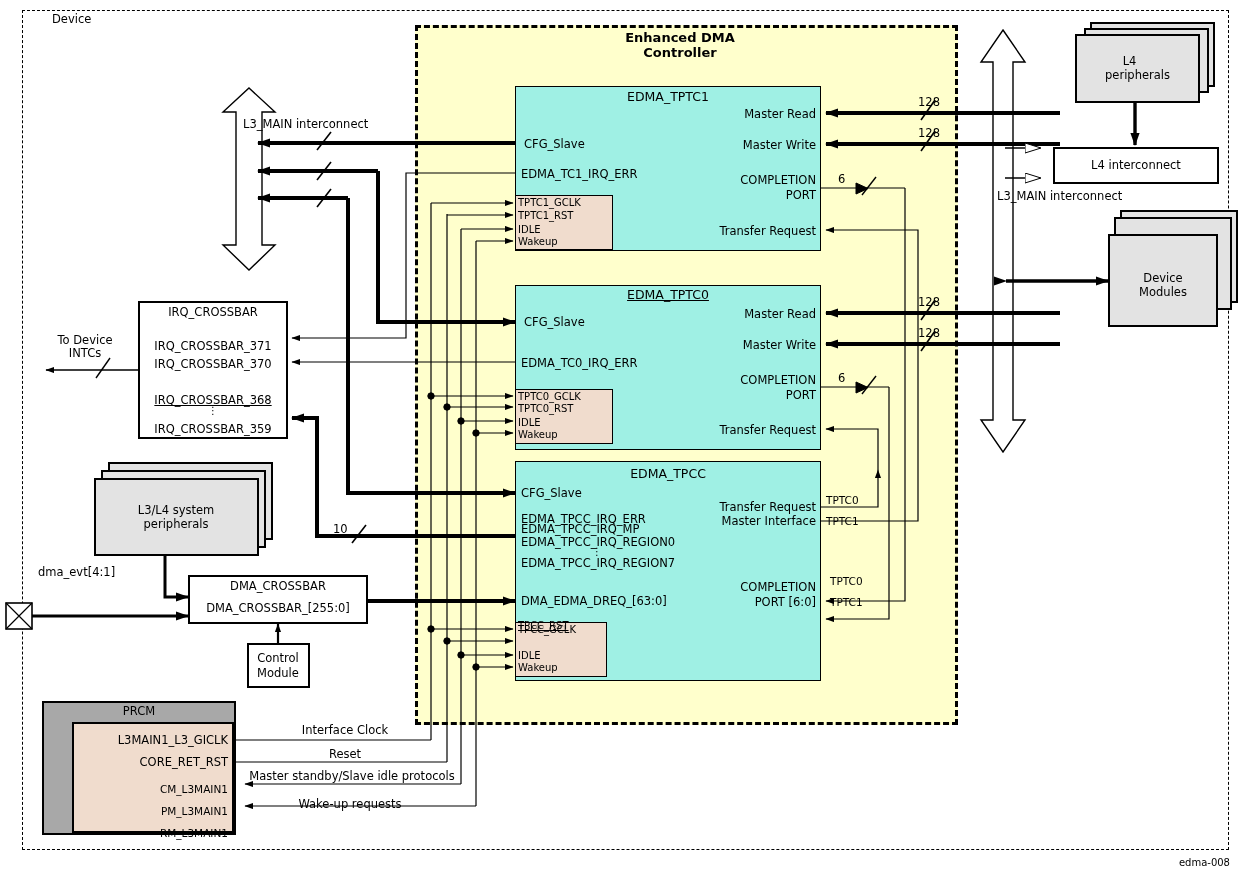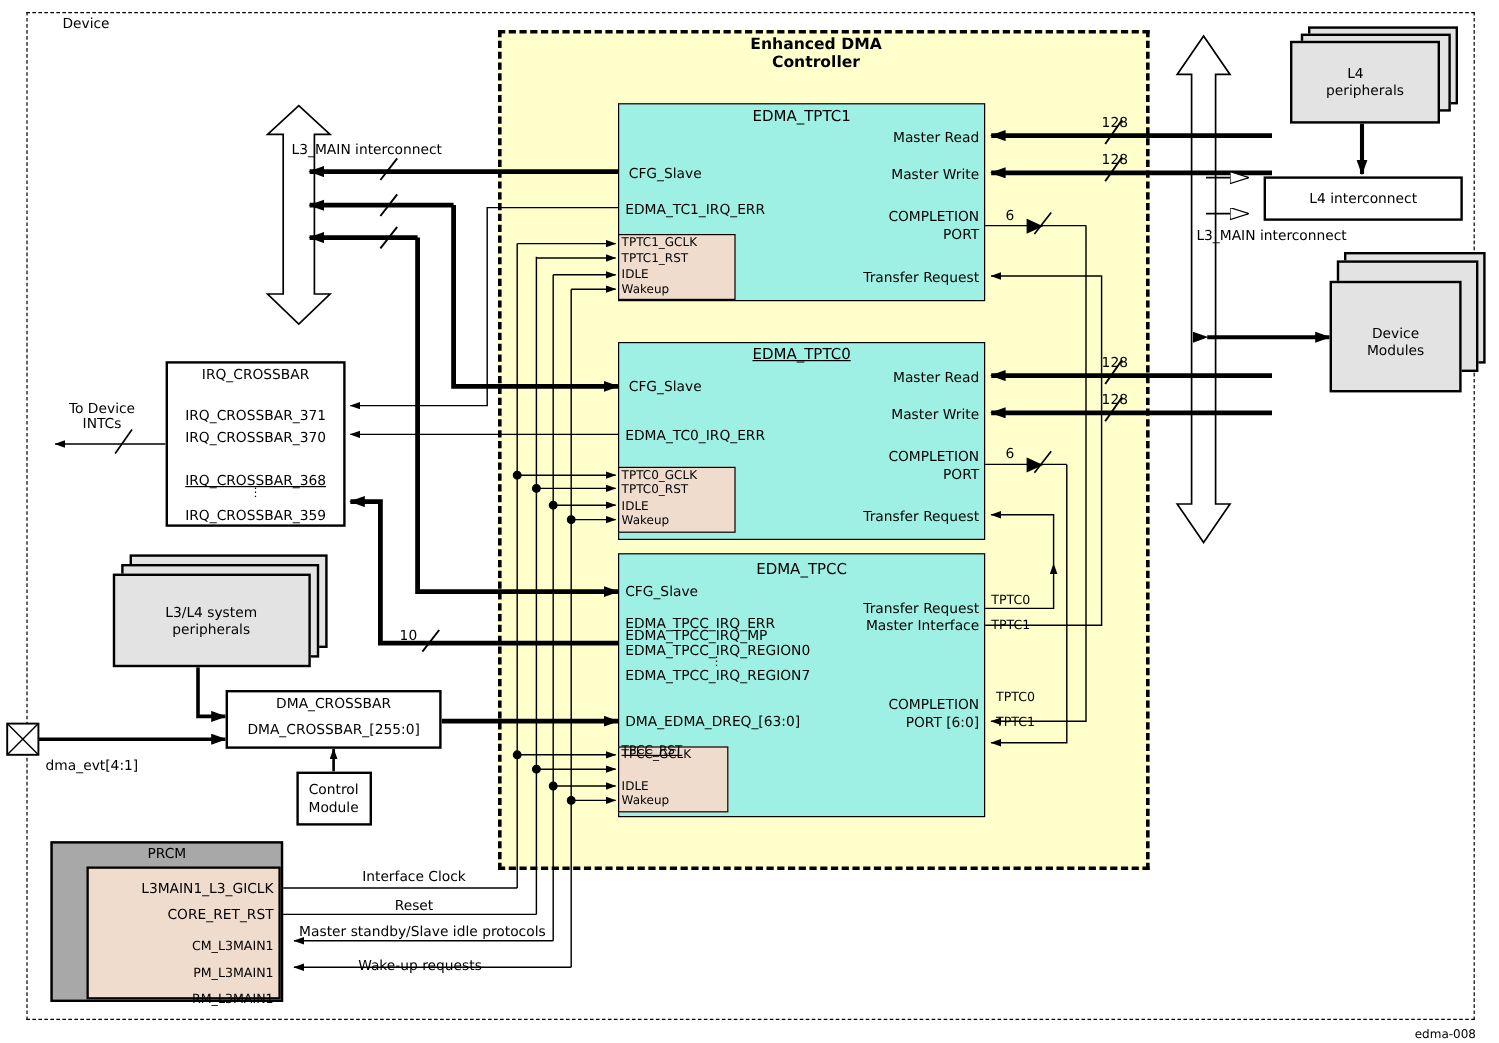--- a/index.html
+++ b/index.html
@@ -230,21 +230,21 @@
 
   <div class="blk gray" style="left:108px;top:462px;width:165px;height:78px;"></div>
   <div class="blk gray" style="left:101px;top:470px;width:165px;height:78px;"></div>
   <div class="blk gray" style="left:94px;top:478px;width:165px;height:78px;"></div>
   <div class="lbl c" style="left:96px;top:504px;width:160px;">L3/L4 system</div>
   <div class="lbl c" style="left:96px;top:518px;width:160px;">peripherals</div>
 
   <div class="blk white" style="left:188px;top:575px;width:180px;height:49px;"></div>
   <div class="lbl c" style="left:190px;top:580px;width:176px;">DMA_CROSSBAR</div>
   <div class="lbl c" style="left:190px;top:602px;width:176px;">DMA_CROSSBAR_[255:0]</div>
-  <div class="lbl" style="left:38px;top:632px;">dma_evt[4:1]</div>
+  <div class="lbl" style="left:38px;top:566px;">dma_evt[4:1]</div>
 
   <div class="blk white" style="left:247px;top:643px;width:63px;height:45px;"></div>
   <div class="lbl c" style="left:248px;top:652px;width:60px;">Control</div>
   <div class="lbl c" style="left:248px;top:667px;width:60px;">Module</div>
 
   <div class="blk" style="left:42px;top:701px;width:194px;height:134px;background:#a8a8a8;border:2.5px solid #000;"></div>
   <div class="lbl c" style="left:44px;top:705px;width:190px;">PRCM</div>
   <div class="blk peach" style="left:72px;top:722px;width:162px;height:111px;border:2px solid #000;"></div>
   <div class="lbl r" style="left:78px;top:734px;width:150px;">L3MAIN1_L3_GICLK</div>
   <div class="lbl r" style="left:78px;top:756px;width:150px;">CORE_RET_RST</div>

